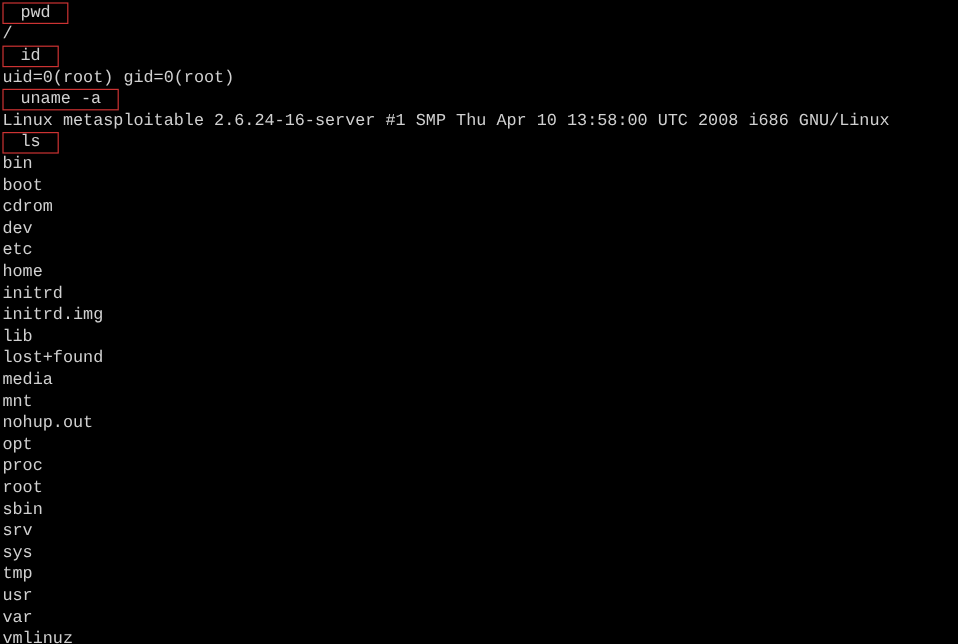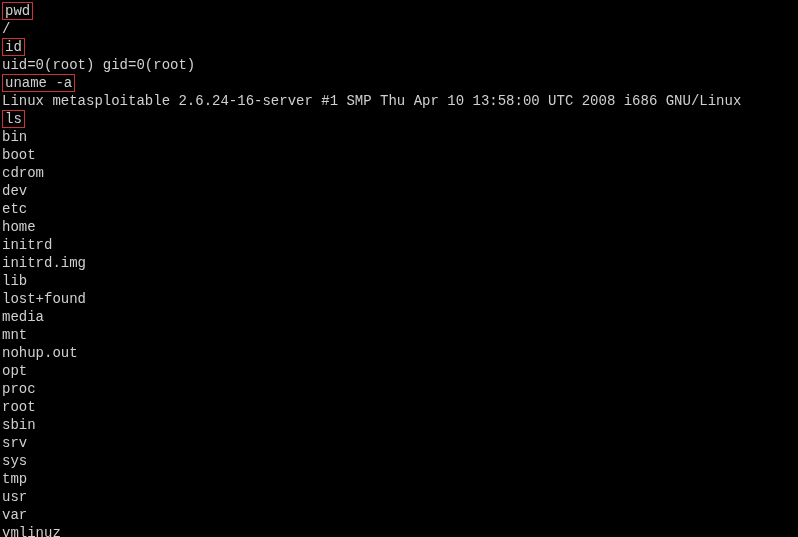--- a/index.html
+++ b/index.html
@@ -17,21 +17,21 @@
       width: 798px;
       height: 537px;
       overflow: hidden;
     }
     .terminal {
       white-space: pre;
     }
     .command {
       display: inline-block;
       border: 1px solid #cc3333;
-      padding: 0 2px;
+      padding: 0 14px;
       line-height: 16px;
     }
     .line {
       display: block;
     }
     .output {
       color: #d0d0d0;
     }
   </style>
 </head>

